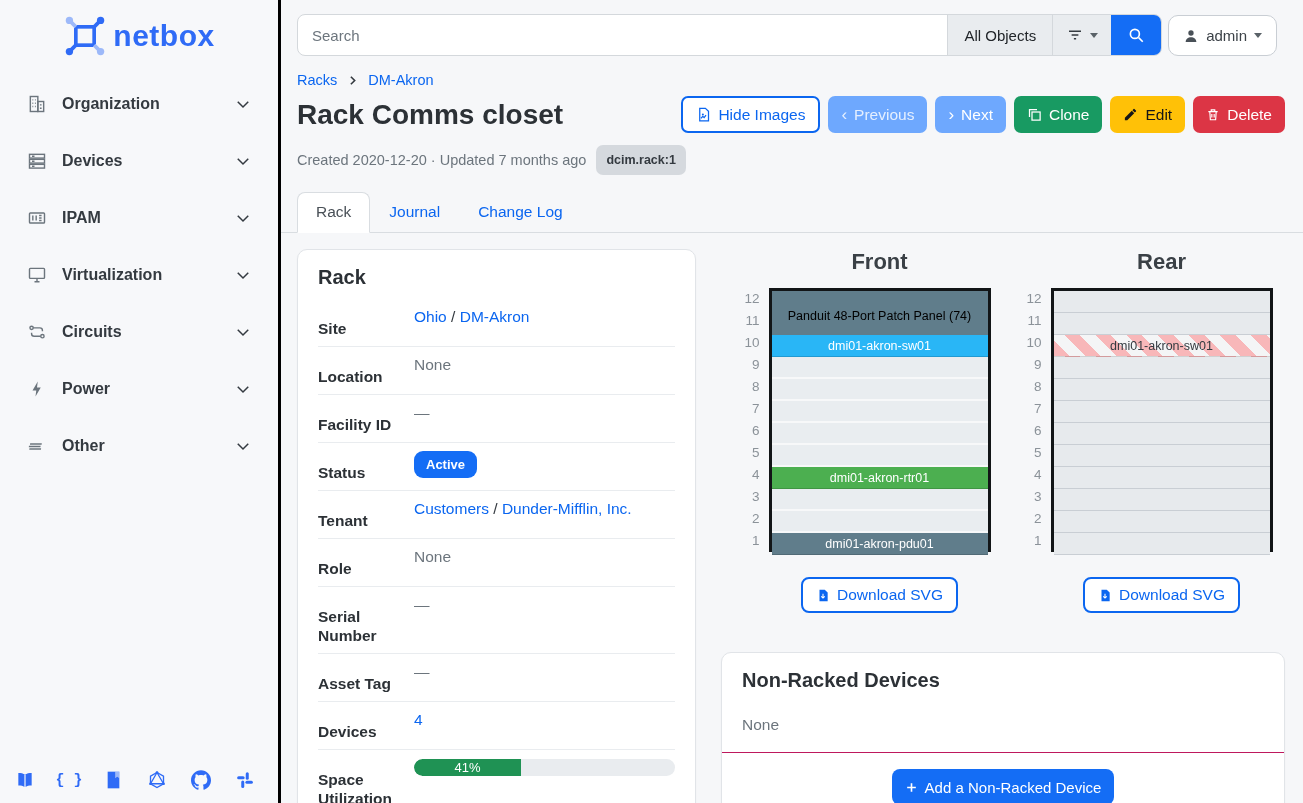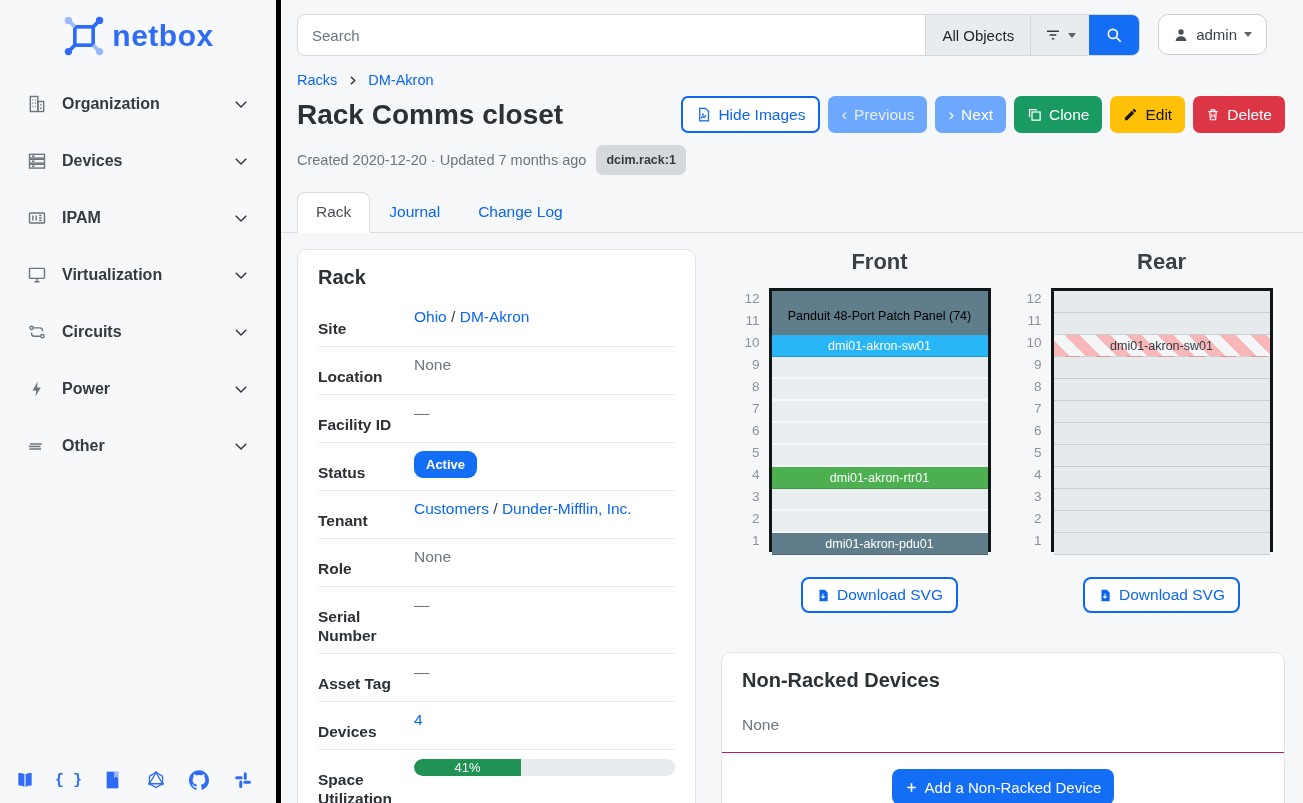--- a/index.html
+++ b/index.html
@@ -4,42 +4,42 @@
 <style>
   * { margin:0; padding:0; box-sizing:border-box; }
   html,body { width:1303px; height:803px; overflow:hidden; }
   body {
     font-family:"Liberation Sans","DejaVu Sans",sans-serif;
     background:#f6f7f9; color:#343a40; display:flex;
   }
   
   .sidebar {
     width:281px; min-width:281px; background:#f7f8fa;
-    border-right:5px solid #000000; position:relative;
+    border-right:3px solid #000000; position:relative;
     padding-top:10px;
   }
   .brand { display:flex; align-items:center; justify-content:center; gap:6px; height:52px; cursor:pointer; }
   .brand-word { font-size:30px; font-weight:800; color:#2f6bf6; letter-spacing:0.5px; }
   .nav { margin-top:24px; }
   .nav-item {
     display:flex; align-items:center; height:36px; margin:0 14px 21px 14px;
     padding:0 12px; border-radius:8px; cursor:pointer;
   }
   .nav-item .nav-ic { width:22px; height:22px; margin-right:14px; display:flex; align-items:center; justify-content:center; }
   .nav-item .nav-label { font-size:16px; font-weight:700; color:#343a40; flex:1; }
   .nav-item .chev { width:18px; height:18px; }
   .side-footer {
     position:absolute; bottom:12px; left:14px; right:22px;
     display:flex; justify-content:space-between; align-items:center;
   }
   .side-footer a { width:22px; height:22px; display:flex; align-items:center; justify-content:center; cursor:pointer; }
   .brace-ic { color:#2f6bf6; font-weight:700; font-size:15px; font-family:"Liberation Mono","DejaVu Sans Mono",monospace; }
   
   .main { flex:1; display:flex; flex-direction:column; }
-  .topbar { display:flex; gap:18px; padding:14px 36px 6px 16px; align-items:flex-start; }
+  .topbar { display:flex; gap:6px; padding:14px 26px 6px 16px; align-items:flex-end; }
   .search-group {
     flex:1; height:42px; display:flex; background:#fff;
     border:1px solid #d4d8dc; border-radius:8px; overflow:hidden;
   }
   .search-group input {
     flex:1; border:none; outline:none; font-size:15px; padding:0 14px;
     color:#343a40; background:transparent; font-family:inherit;
   }
   .search-group input::placeholder { color:#6c757d; }
   .scope-btn {

